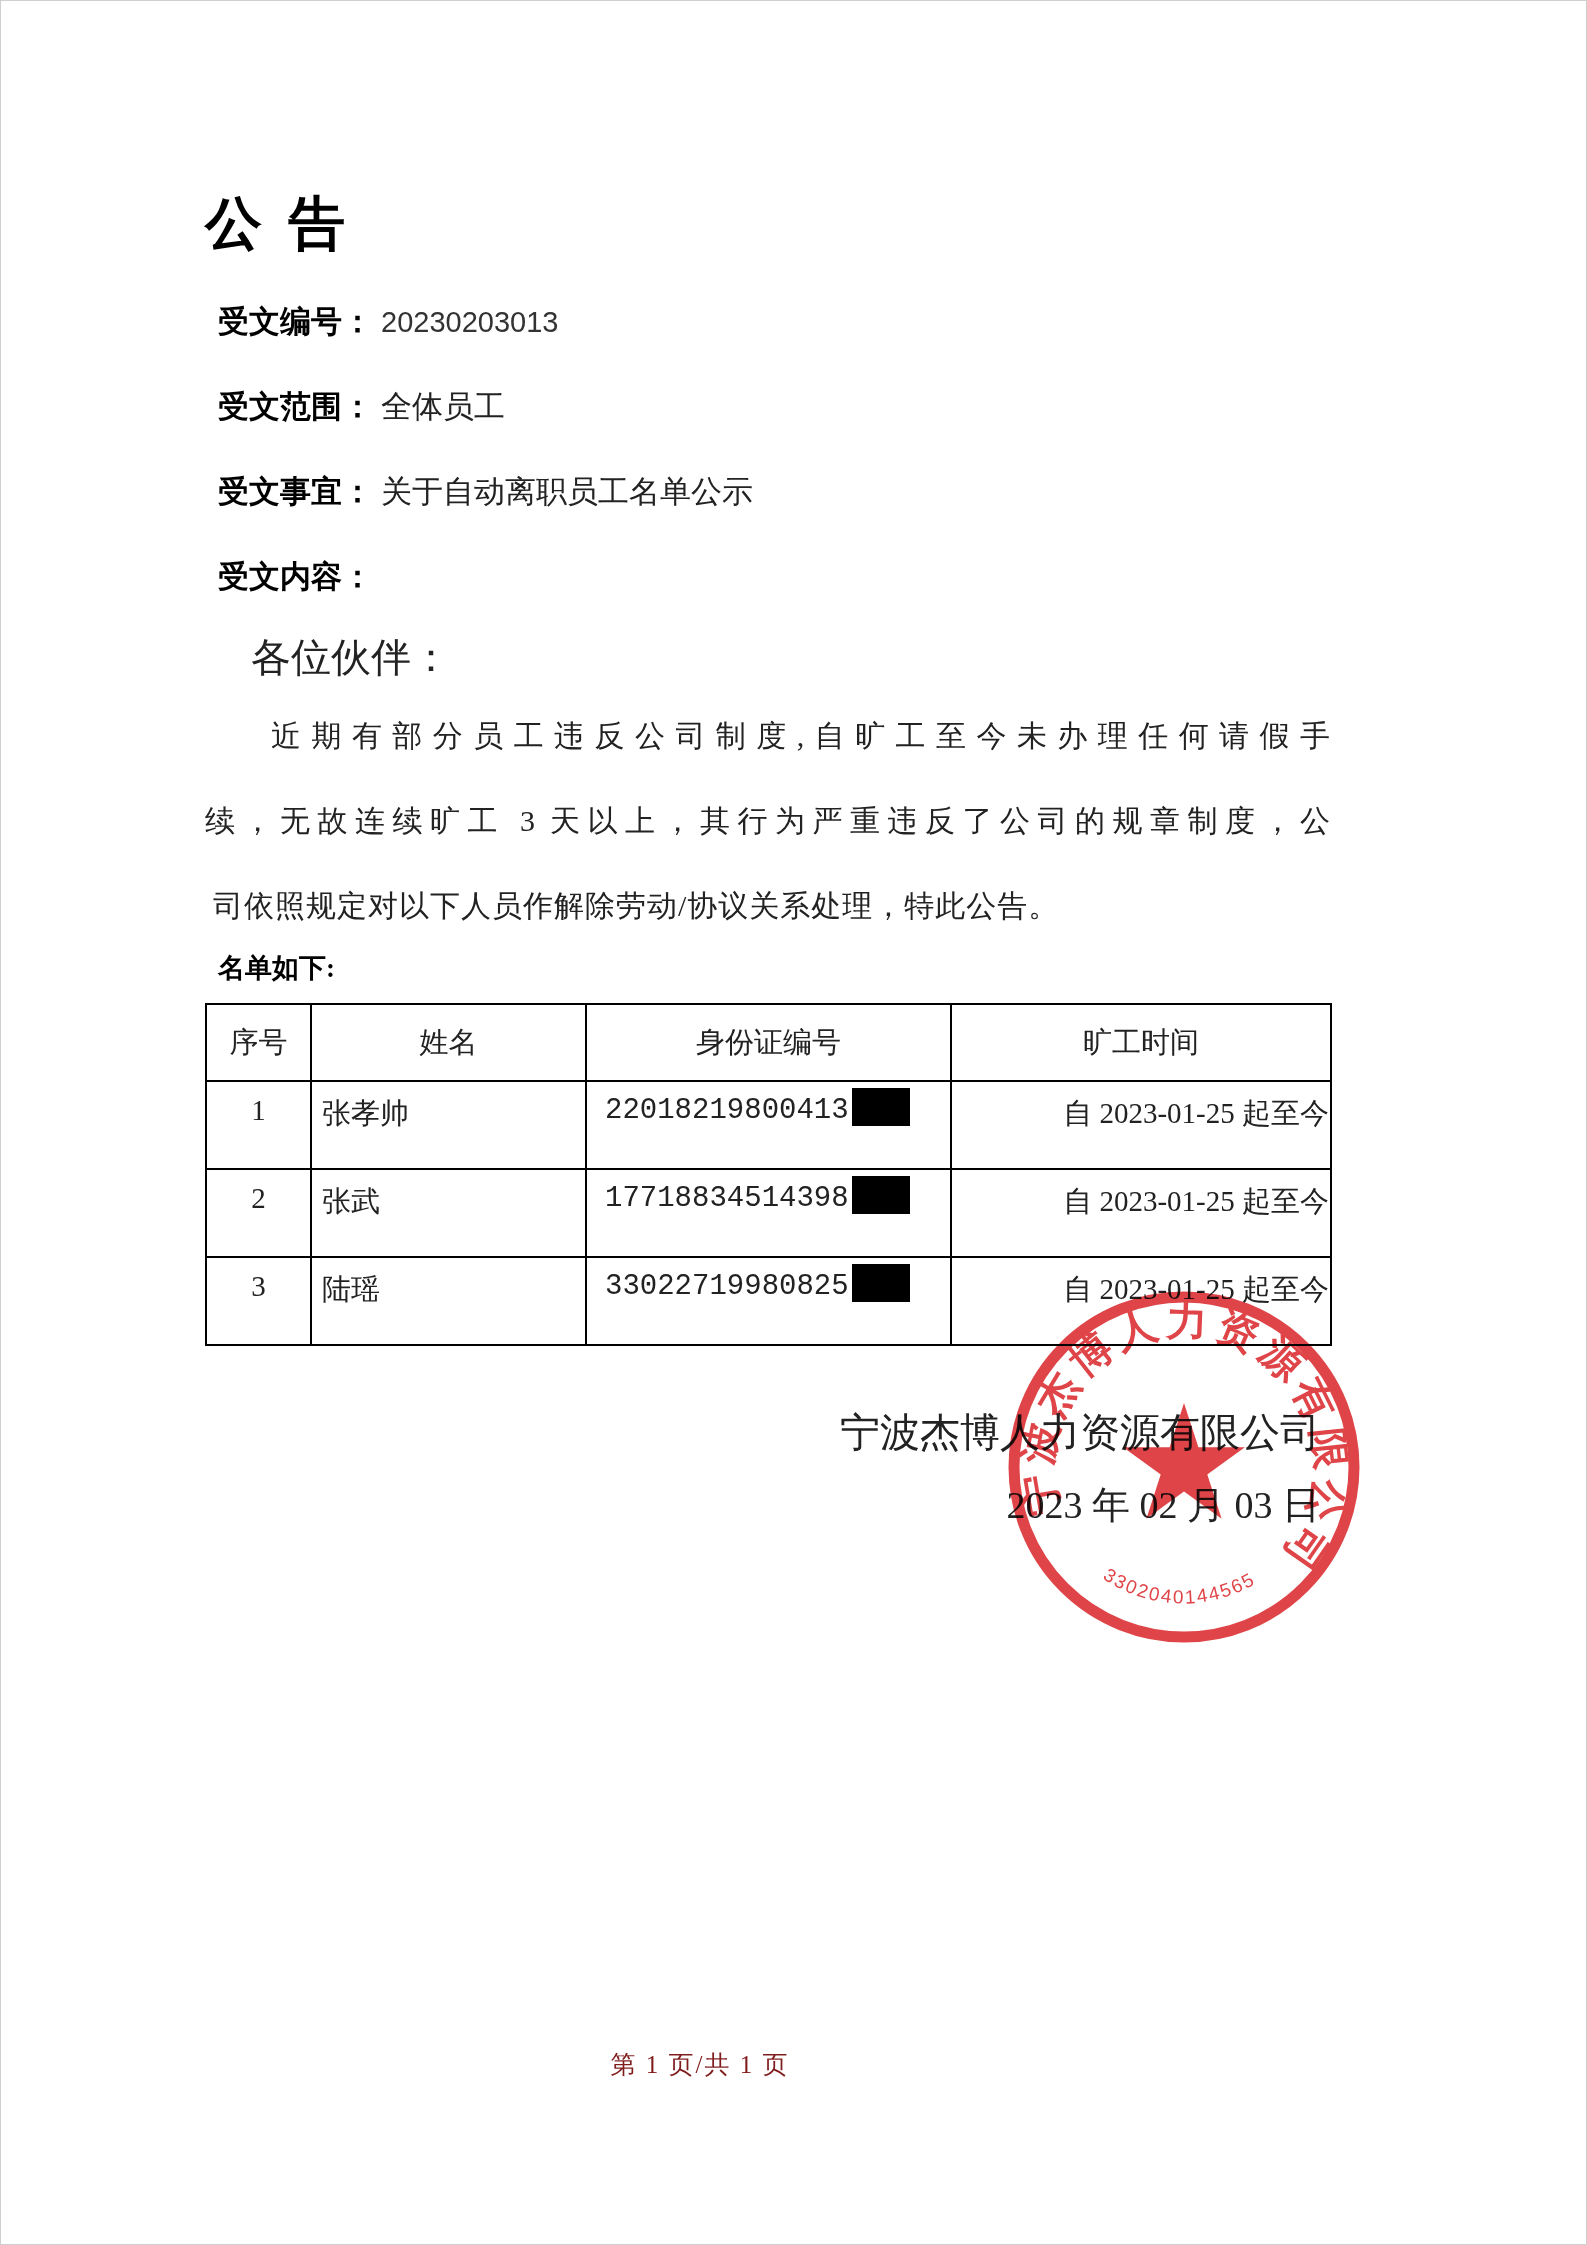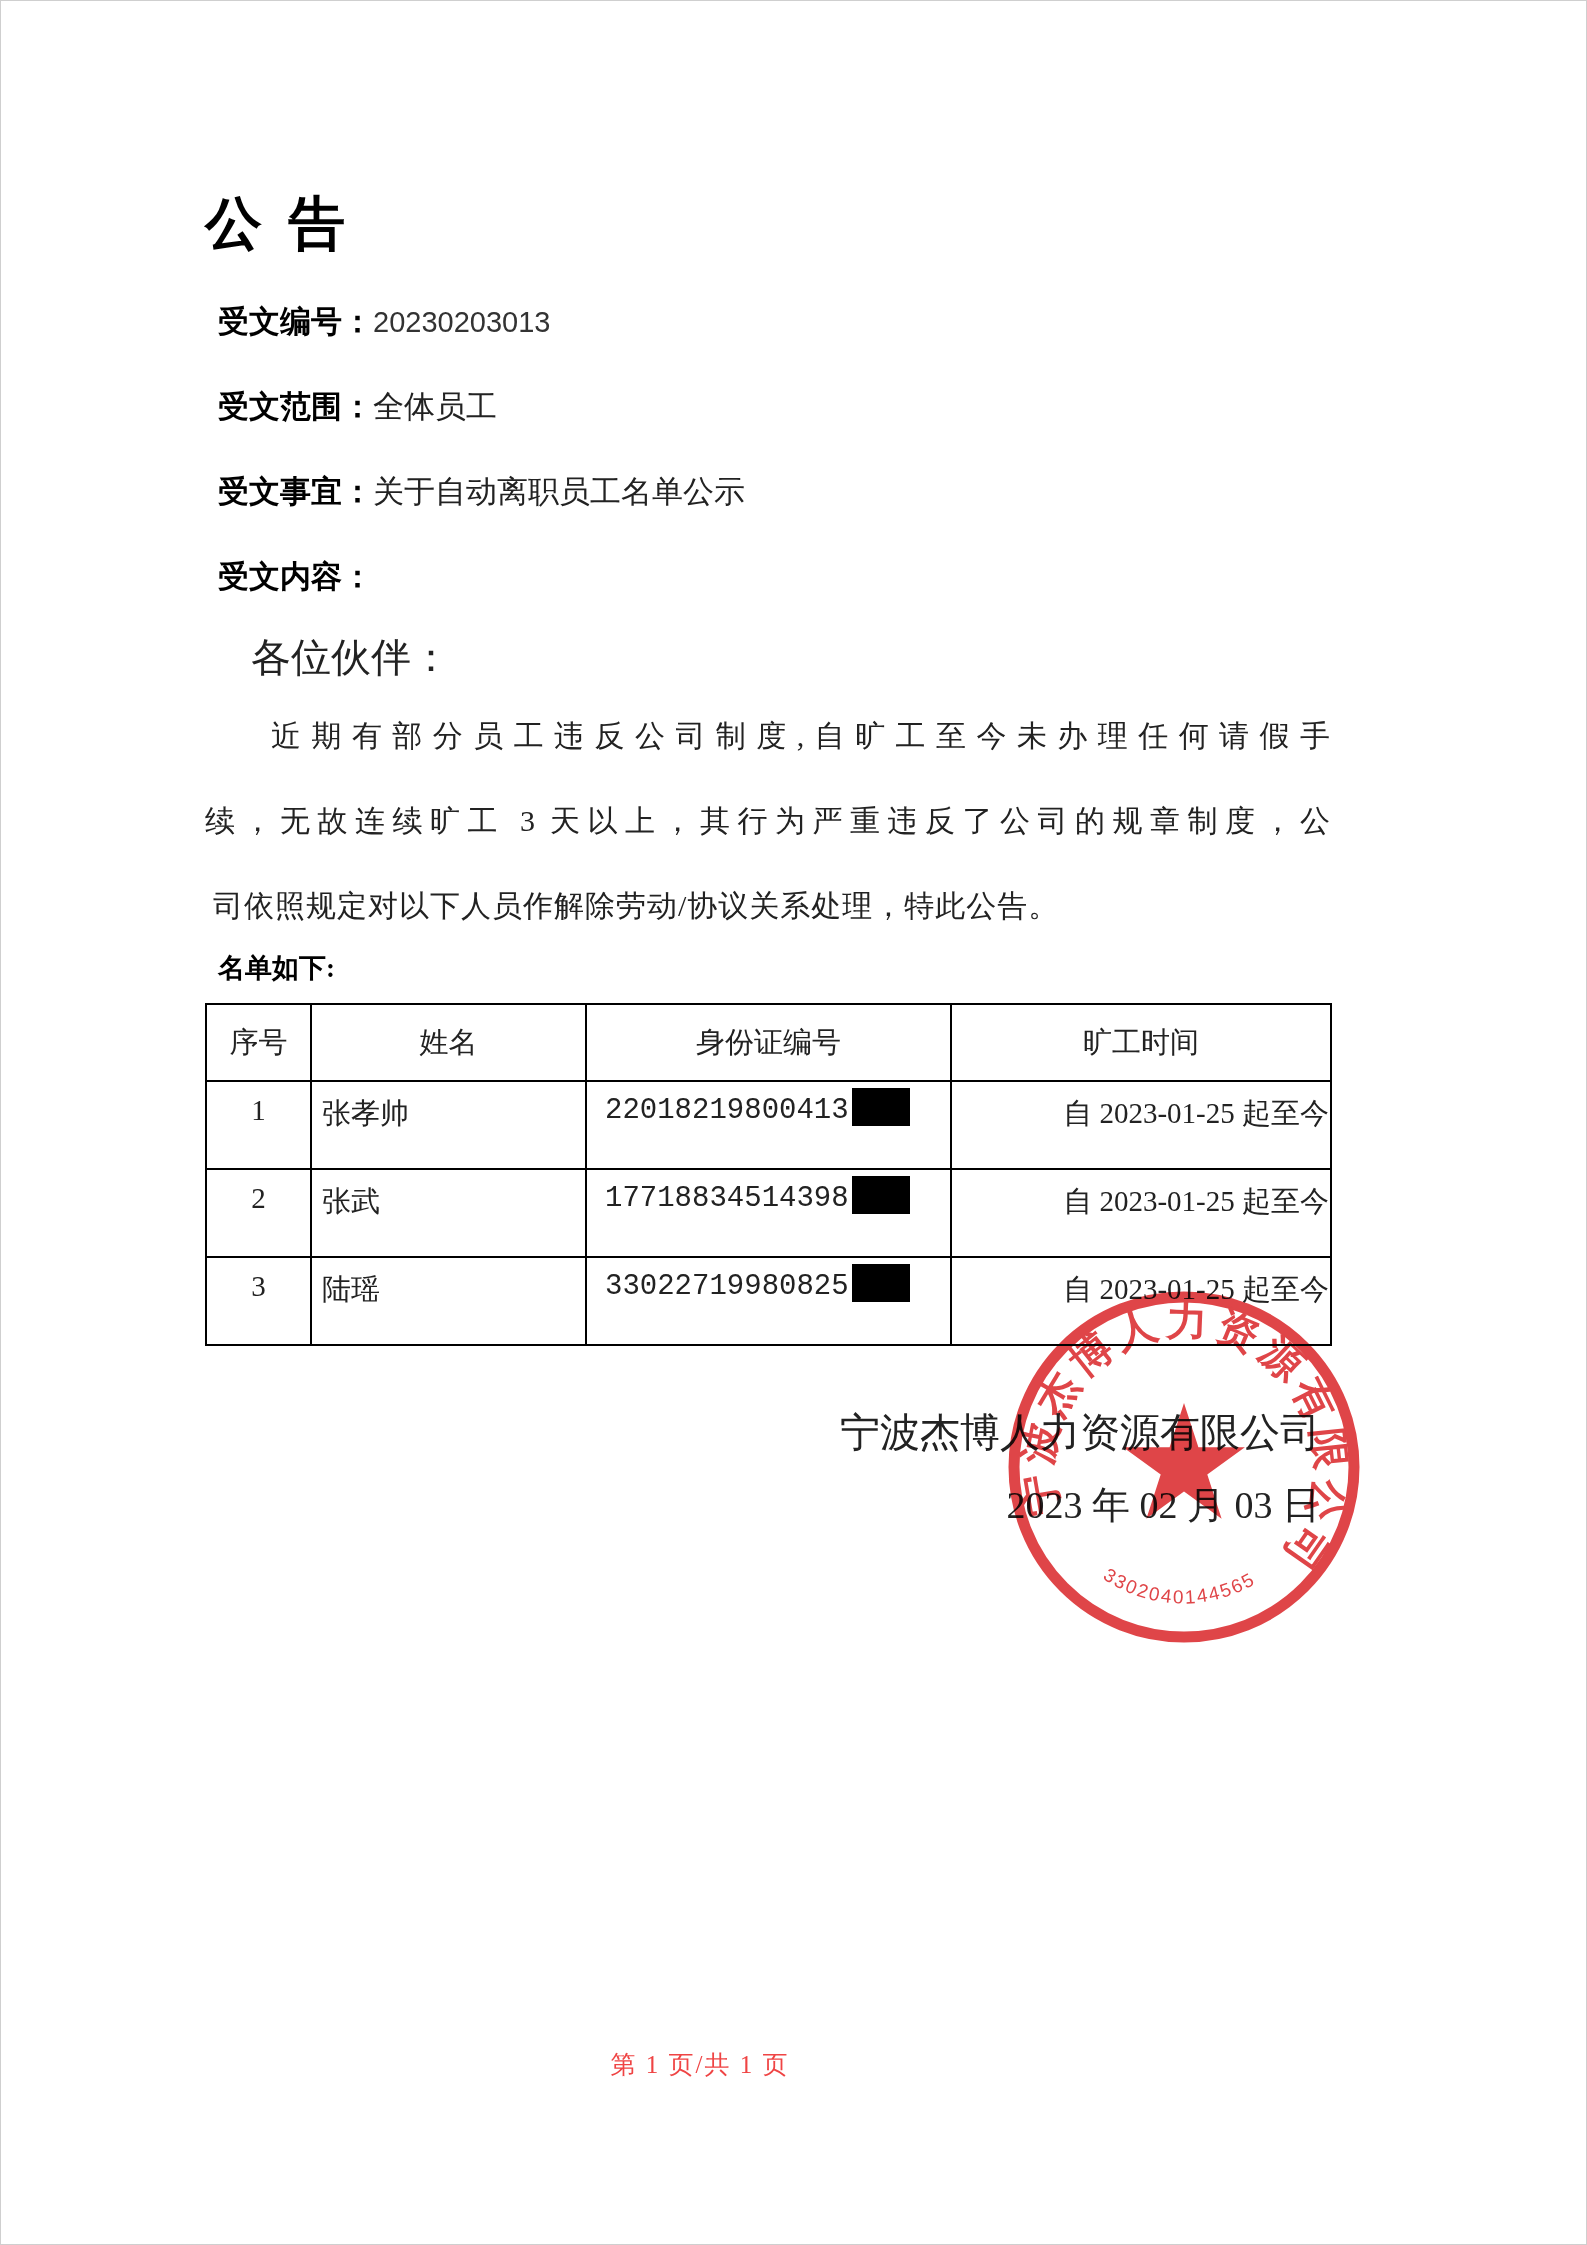--- a/index.html
+++ b/index.html
@@ -12,21 +12,21 @@
     color:#1a1a1a;
     overflow:hidden;
   }
   .doc-title{
     position:absolute;left:205px;width:1125px;top:186px;
     text-align:left;font-size:57px;font-weight:bold;color:#000;
     letter-spacing:6px;
   }
   .meta-line{position:absolute;left:218px;font-size:31px;line-height:44px;white-space:nowrap;}
   .meta-label{font-weight:bold;color:#000;}
-  .meta-value{color:#222;margin-left:0;}
+  .meta-value{color:#222;margin-left:8px;}
   .meta-value.num{font-family:"Liberation Sans","DejaVu Sans",sans-serif;font-size:29px;color:#333;}
   .salutation{position:absolute;left:218px;top:630px;font-size:40px;color:#222;margin-left:33px;}
   .para-line{
     position:absolute;left:205px;width:1125px;
     font-size:30px;color:#222;line-height:48px;
     text-align:justify;text-align-last:justify;
     white-space:nowrap;
   }
   .para-line.indent{text-indent:66px;}
   .para-line.last{text-align:left;text-align-last:left;letter-spacing:1px;margin-left:8px;}
@@ -48,21 +48,21 @@
     vertical-align:middle;margin-left:3px;margin-top:-6px;
   }
   .sig-company{position:absolute;right:267px;top:1405px;font-size:40px;color:#222;white-space:nowrap;}
   .sig-date{position:absolute;right:267px;top:1480px;font-size:38px;color:#222;white-space:nowrap;}
   .stamp{
     position:absolute;left:994px;top:1277px;width:380px;height:380px;
     mix-blend-mode:multiply;opacity:0.92;
   }
   .footer{
     position:absolute;left:0;width:1400px;top:2048px;
-    text-align:center;font-size:25px;color:#ef4444;letter-spacing:2px;
+    text-align:center;font-size:25px;color:#7f1d1d;letter-spacing:2px;
   }
 </style>
 </head>
 <body>
 
 <div class="page">
 
   <div class="doc-title">公 告</div>
 
   <div class="meta-line" style="top:300px">

